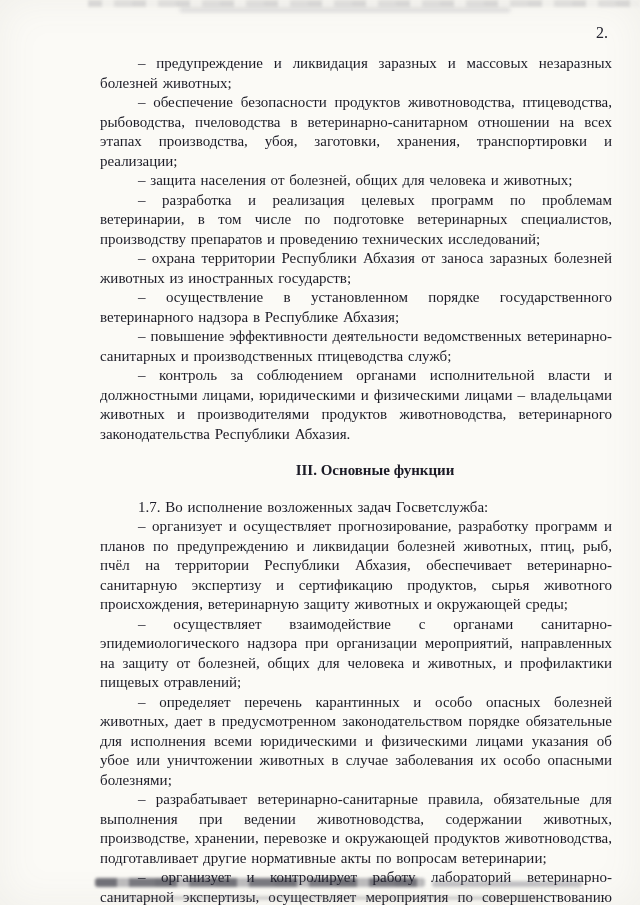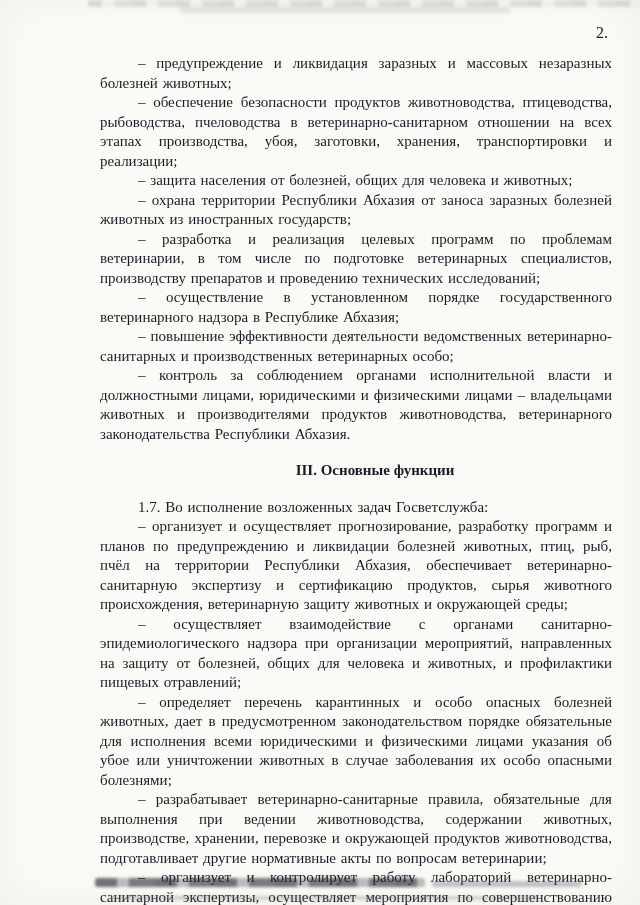--- a/index.html
+++ b/index.html
@@ -108,24 +108,24 @@
 
   <div class="artifact artifact-top"></div>
   <div class="artifact artifact-top2"></div>
 
   <div class="page-number">2.</div>
 
   <div class="text-block">
     <p>– предупреждение и ликвидация заразных и массовых незаразных болезней животных;</p>
     <p>– обеспечение безопасности продуктов животноводства, птицеводства, рыбоводства, пчеловодства в ветеринарно-санитарном отношении на всех этапах производства, убоя, заготовки, хранения, транспортировки и реализации;</p>
     <p>– защита населения от болезней, общих для человека и животных;</p>
+    <p>– разработка и реализация целевых программ по проблемам ветеринарии, в том числе по подготовке ветеринарных специалистов, производству препаратов и проведению технических исследований;</p>
     <p>– охрана территории Республики Абхазия от заноса заразных болезней животных из иностранных государств;</p>
-    <p>– разработка и реализация целевых программ по проблемам ветеринарии, в том числе по подготовке ветеринарных специалистов, производству препаратов и проведению технических исследований;</p>
     <p>– осуществление в установленном порядке государственного ветеринарного надзора в Республике Абхазия;</p>
-    <p>– повышение эффективности деятельности ведомственных ветеринарно-санитарных и производственных ветеринарных особо;</p>
+    <p>– повышение эффективности деятельности ведомственных ветеринарно-санитарных и производственных птицеводства служб;</p>
     <p>– контроль за соблюдением органами исполнительной власти и должностными лицами, юридическими и физическими лицами – владельцами животных и производителями продуктов животноводства, ветеринарного законодательства Республики Абхазия.</p>
     <h3>III. Основные функции</h3>
     <p>1.7. Во исполнение возложенных задач Госветслужба:</p>
     <p>– организует и осуществляет прогнозирование, разработку программ и планов по предупреждению и ликвидации болезней животных, птиц, рыб, пчёл на территории Республики Абхазия, обеспечивает ветеринарно-санитарную экспертизу и сертификацию продуктов, сырья животного происхождения, ветеринарную защиту животных и окружающей среды;</p>
     <p>– осуществляет взаимодействие с органами санитарно-эпидемиологического надзора при организации мероприятий, направленных на защиту от болезней, общих для человека и животных, и профилактики пищевых отравлений;</p>
     <p>– определяет перечень карантинных и особо опасных болезней животных, дает в предусмотренном законодательством порядке обязательные для исполнения всеми юридическими и физическими лицами указания об убое или уничтожении животных в случае заболевания их особо опасными болезнями;</p>
     <p>– разрабатывает ветеринарно-санитарные правила, обязательные для выполнения при ведении животноводства, содержании животных, производстве, хранении, перевозке и окружающей продуктов животноводства, подготавливает другие нормативные акты по вопросам ветеринарии;</p>
     <p>– организует и контролирует работу лабораторий ветеринарно-санитарной экспертизы, осуществляет мероприятия по совершенствованию лабораторного дела и диагностики заболевания животных;</p>
   </div>
 

